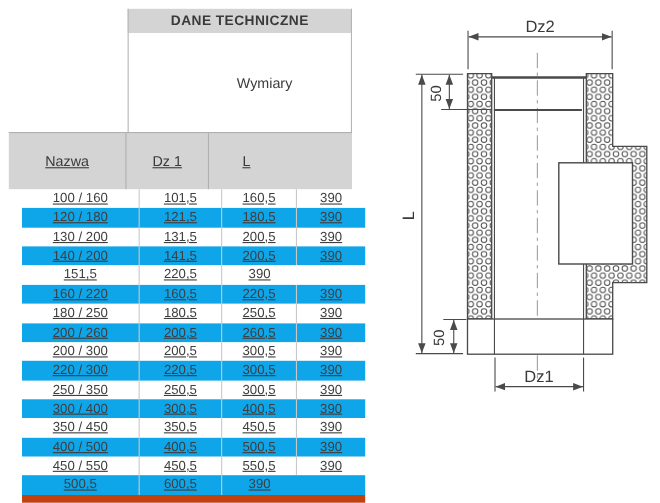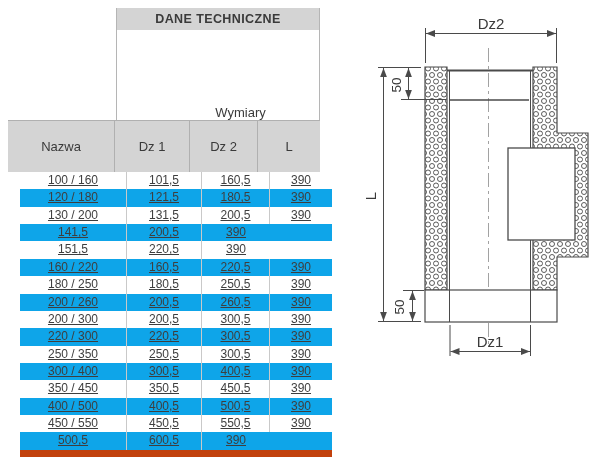--- a/index.html
+++ b/index.html
@@ -14,27 +14,27 @@
   .title-band{
     position:absolute;left:108px;top:0;width:204px;height:22px;
     background:#d4d4d4;border-left:1px solid #b5b5b5;border-right:1px solid #b5b5b5;
     display:flex;align-items:center;justify-content:center;
     font-size:12.5px;font-weight:bold;letter-spacing:.4px;color:#3a3a3a;
     box-sizing:border-box;
   }
   .wymiary-cell{
     position:absolute;left:108px;top:22px;width:204px;height:90px;
     border-left:1px solid #b5b5b5;border-right:1px solid #b5b5b5;
-    display:flex;align-items:flex-end;justify-content:center;
+    display:flex;align-items:center;justify-content:center;
     font-size:13px;color:#3a3a3a;box-sizing:border-box;background:#fff;padding-left:45px;
   }
   .grid-row{display:grid;grid-template-columns:107px 75px 68px 62px;}
   .header-row{
     position:absolute;left:0;top:112px;width:312px;height:52px;
-    background:#d4d4d4;border-top:1px solid #b0b0b0;box-sizing:border-box;
+    background:#d4d4d4;border-top:1px solid #b0b0b0;box-sizing:border-box;text-decoration:underline;
   }
   .header-row .hcell{
     display:flex;align-items:center;justify-content:center;
     font-size:13px;color:#3a3a3a;border-right:1px solid #b0b0b0;box-sizing:border-box;
   }
   .header-row .hcell:last-child{border-right:none;}
   .tbody{
     position:absolute;left:12px;top:164px;width:312px;
     border-bottom:7px solid #c2410c;box-sizing:border-box;text-decoration:underline;
   }
@@ -123,21 +123,20 @@
       <span>DANE TECHNICZNE</span>
     </div>
 
     <div class="wymiary-cell">
       <span>Wymiary</span>
     </div>
 
     <div class="header-row grid-row">
       <div class="hcell">Nazwa</div>
       <div class="hcell">Dz 1</div>
-      <div class="hcell">Dz 2</div>
       <div class="hcell">L</div>
     </div>
 
     <div class="tbody">
         <div class="trow grid-row">
           <div class="tcell">100 / 160</div>
           <div class="tcell">101,5</div>
           <div class="tcell">160,5</div>
           <div class="tcell">390</div>
         </div>
@@ -147,20 +146,21 @@
           <div class="tcell">180,5</div>
           <div class="tcell">390</div>
         </div>
         <div class="trow grid-row">
           <div class="tcell">130 / 200</div>
           <div class="tcell">131,5</div>
           <div class="tcell">200,5</div>
           <div class="tcell">390</div>
         </div>
         <div class="trow grid-row striped">
+          <div class="tcell">140 / 200</div>
           <div class="tcell">141,5</div>
           <div class="tcell">200,5</div>
           <div class="tcell">390</div>
         </div>
         <div class="trow grid-row">
           <div class="tcell">151,5</div>
           <div class="tcell">220,5</div>
           <div class="tcell">390</div>
         </div>
         <div class="trow grid-row striped">

